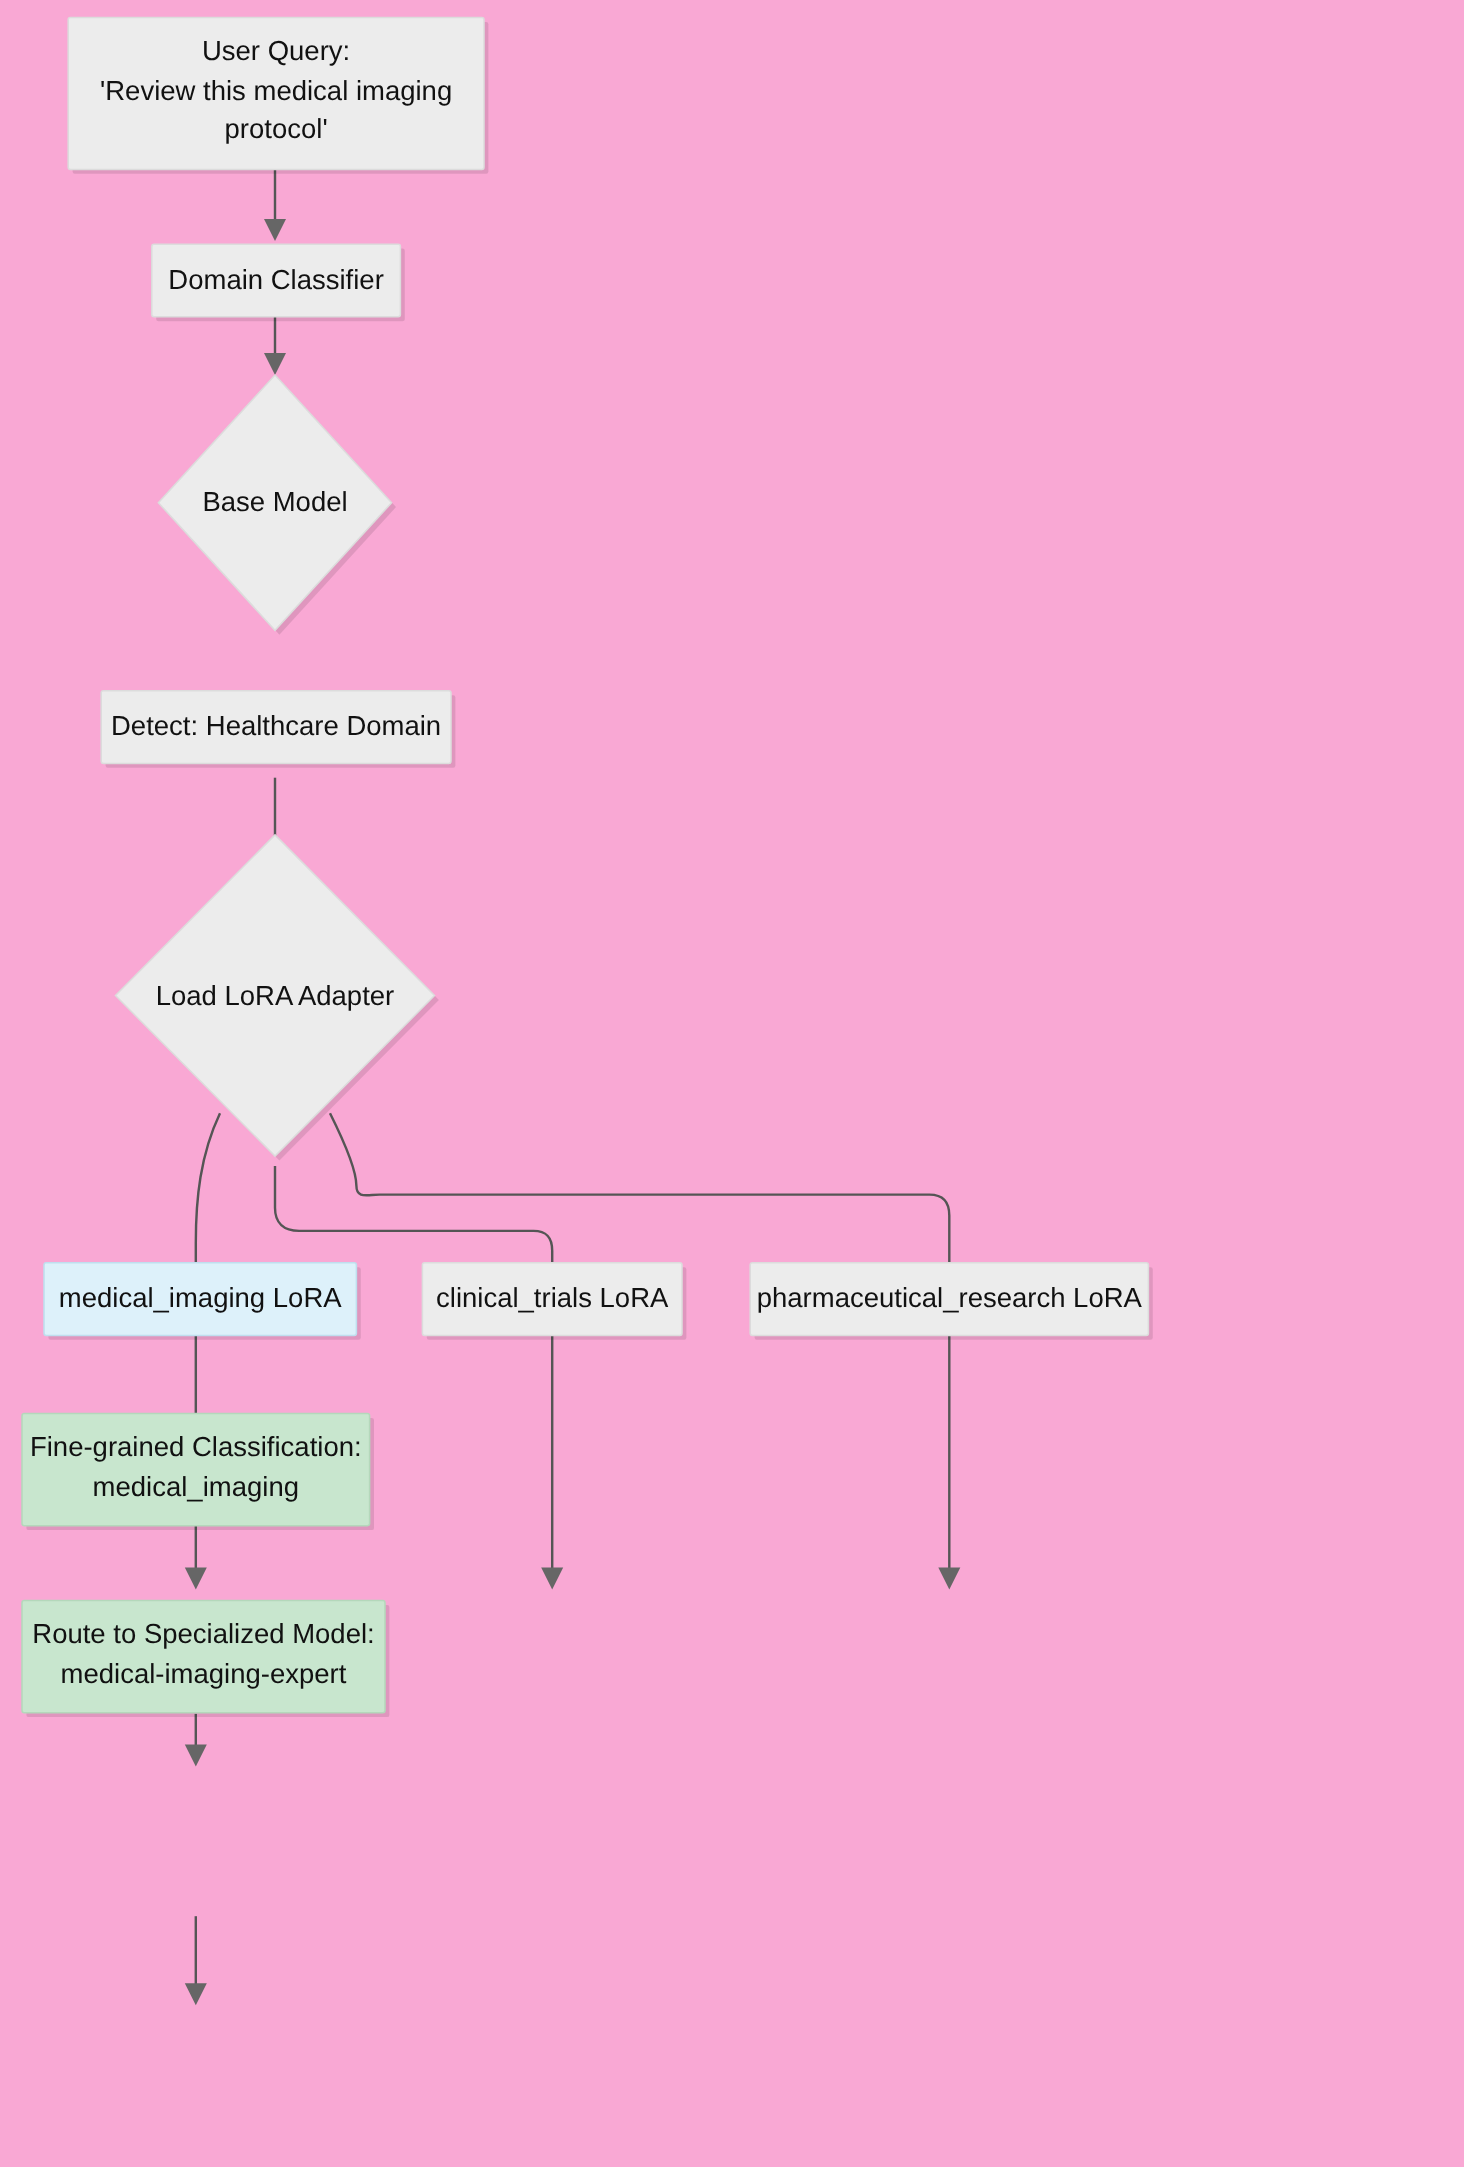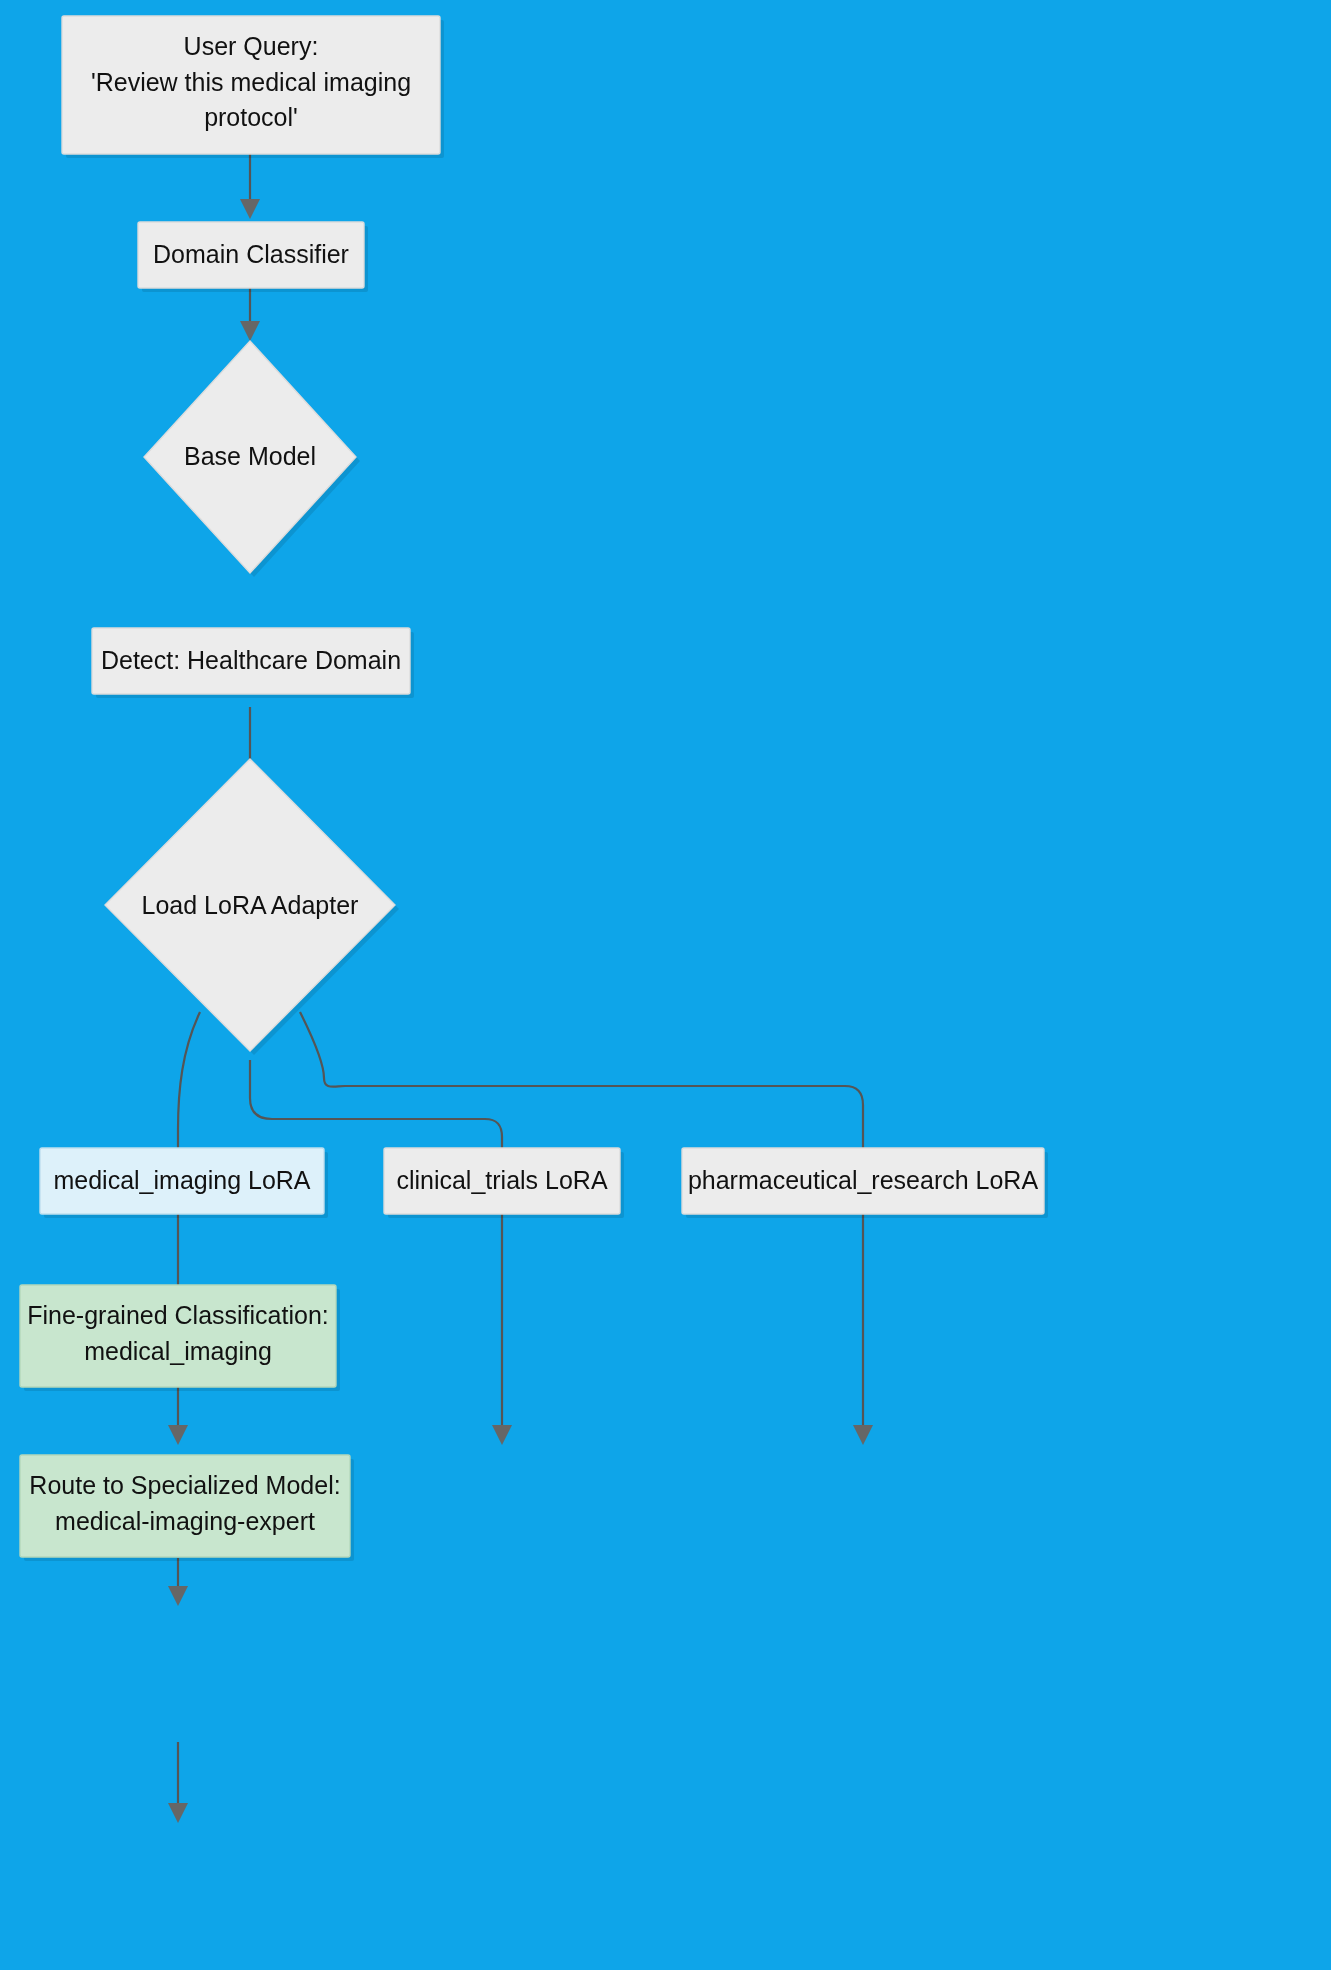--- a/index.html
+++ b/index.html
@@ -7,21 +7,21 @@
     padding: 0;
     background: #ffffff;
   }
   body {
     font-family: "Liberation Sans", sans-serif;
   }
   #diagram-root {
     position: relative;
     width: 1331px;
     height: 1970px;
-    background: #0ea5e9;
+    background: #f9a8d4;
     overflow: hidden;
   }
   svg.flow-canvas {
     position: absolute;
     top: 0;
     left: 0;
     width: 1331px;
     height: 1970px;
   }
   .node-shadow {

